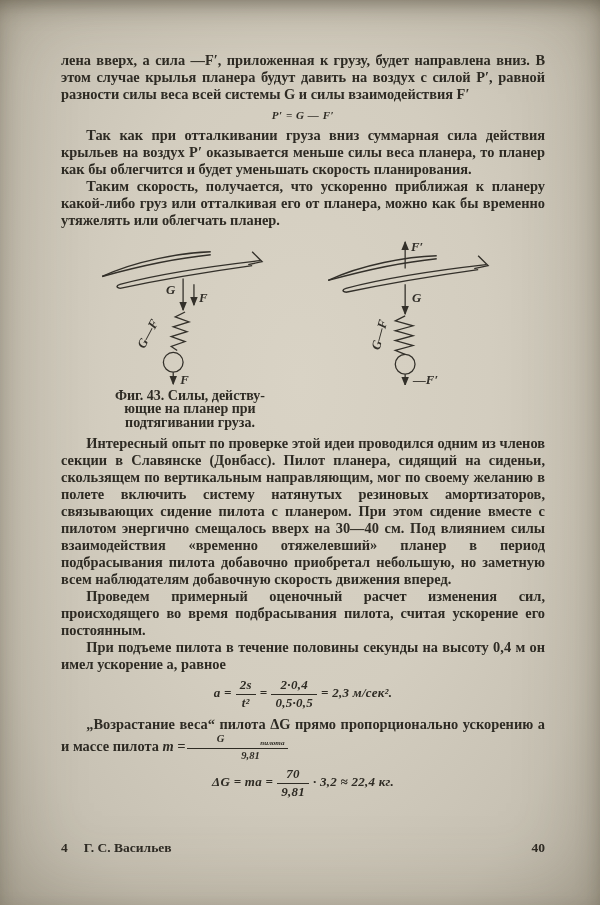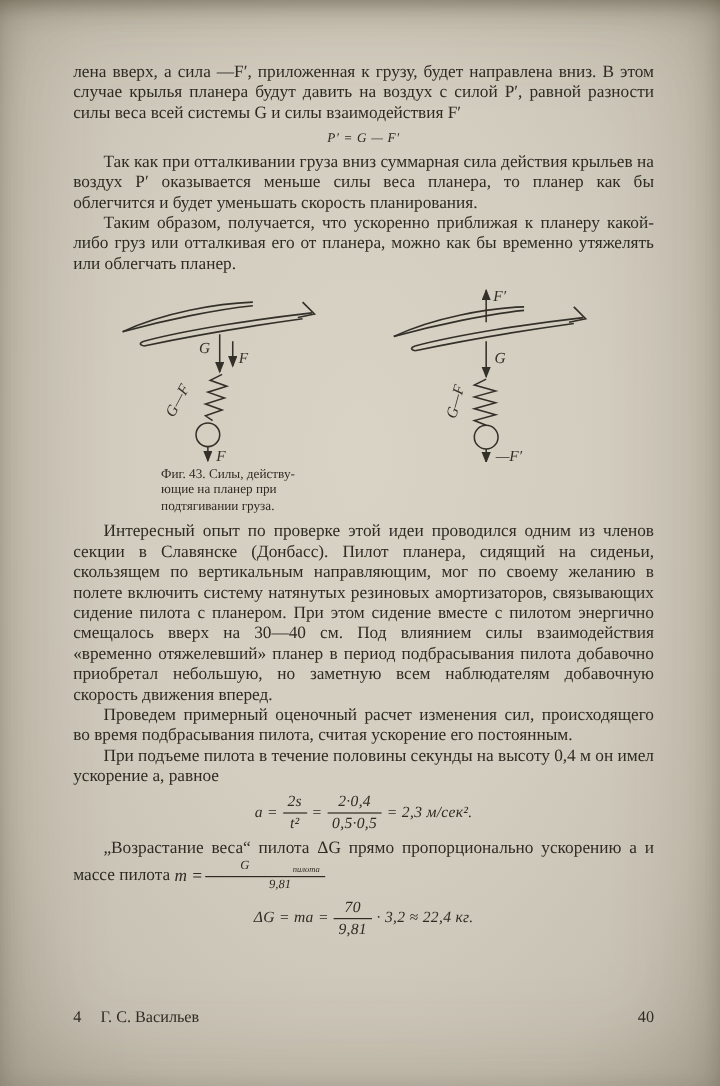--- a/index.html
+++ b/index.html
@@ -1,30 +1,30 @@
 <!DOCTYPE html>
 <html><head>
 <meta charset="utf-8">
 <style>
   html,body{margin:0;padding:0;}
   body{width:600px;height:905px;background:#a8a294;font-family:"Liberation Serif","DejaVu Serif",serif;}
   .page{position:relative;width:600px;height:905px;overflow:hidden;color:#2e2b24;
     background:radial-gradient(ellipse at 50% 42%, #d9d3c5 0%, #d3cdbf 45%, #c7c1b3 78%, #b5af a1 100%);
-    background:radial-gradient(ellipse at 50% 42%, #d9d3c5 0%, #d3cdbf 45%, #c7c1b3 78%, #b5afa1 100%);}
+    background:radial-gradient(ellipse at 50% 42%, #d9d3c5 0%, #d3cdbf 45%, #c7c1b3 78%, #b5afa1 100%);font-weight:bold;}
   .page::after{content:"";position:absolute;inset:0;pointer-events:none;
     box-shadow:inset 0 0 85px rgba(84,72,48,.28), inset 0 18px 26px -18px rgba(50,44,30,.55), inset -12px 0 30px -20px rgba(50,44,30,.35), inset 12px 0 30px -22px rgba(50,44,30,.30);}
   .content{position:absolute;left:61px;top:52px;width:484px;}
   p.para{font-size:14.4px;line-height:17px;text-align:justify;text-indent:1.75em;margin:0;}
   p.start{text-indent:0;}
   .formula{margin:6px 0;text-align:center;font-style:italic;font-size:11px;letter-spacing:.05em;}
   .formula.sm{font-size:13px;margin:5px 0;letter-spacing:.02em;}
   .figures{display:flex;justify-content:center;gap:26px;margin:8px 0 6px;}
   figure{margin:0;width:200px;display:flex;flex-direction:column;align-items:center;}
   figure svg{width:188px;height:148px;display:block;}
-  figcaption{margin-top:4px;font-size:11px;line-height:13.4px;white-space:pre-line;}
+  figcaption{margin-top:4px;font-size:14px;line-height:13.4px;text-align:center;white-space:pre-line;}
   .small{font-size:12.2px;line-height:14.6px;}
   .frac{display:inline-block;vertical-align:middle;text-align:center;margin:0 4px;line-height:1.15;}
   .frac .num{display:block;border-bottom:1px solid #2e2b24;padding:0 4px 1px;}
   .frac .den{display:block;padding:1px 4px 0;}
   .inline-math{font-style:italic;white-space:nowrap;}
   .inline-math .frac{font-size:10.5px;margin:0 2px;}
   sub{font-size:.68em;padding-left:36px;}
   .svg-label{font-style:italic;font-size:13px;font-family:"Liberation Serif",serif;fill:#33302a;}
   .footer{position:absolute;left:61px;top:840px;width:484px;display:flex;justify-content:space-between;font-size:13.5px;}
   .sig{display:flex;gap:16px;}
@@ -33,21 +33,21 @@
 <body>
 
 <div class="page">
   <div class="content">
 
     <p class="para start">лена вверх, а сила —F′, приложенная к грузу, будет направлена вниз. В этом случае крылья планера будут давить на воздух с силой P′, равной разности силы веса всей системы G и силы взаимодействия F′</p>
 
     <div class="formula">P′ = G — F′</div>
 
     <p class="para">Так как при отталкивании груза вниз суммарная сила действия крыльев на воздух P′ оказывается меньше силы веса планера, то планер как бы облегчится и будет уменьшать скорость планирования.</p>
-    <p class="para">Таким образом, получается, что ускоренно приближая к планеру какой-либо груз или отталкивая его от планера, можно как бы временно утяжелять или облегчать планер.</p>
+    <p class="para">Таким скорость, получается, что ускоренно приближая к планеру какой-либо груз или отталкивая его от планера, можно как бы временно утяжелять или облегчать планер.</p>
 
     <div class="figures">
 
       <figure>
         <svg viewBox="0 0 190 150" xmlns="http://www.w3.org/2000/svg">
           <defs>
             <marker id="a43" markerWidth="9" markerHeight="9" refX="6.5" refY="3" orient="auto">
               <path d="M0,0 L7.5,3 L0,6 Z" fill="#33302a"></path>
             </marker>
           </defs>

